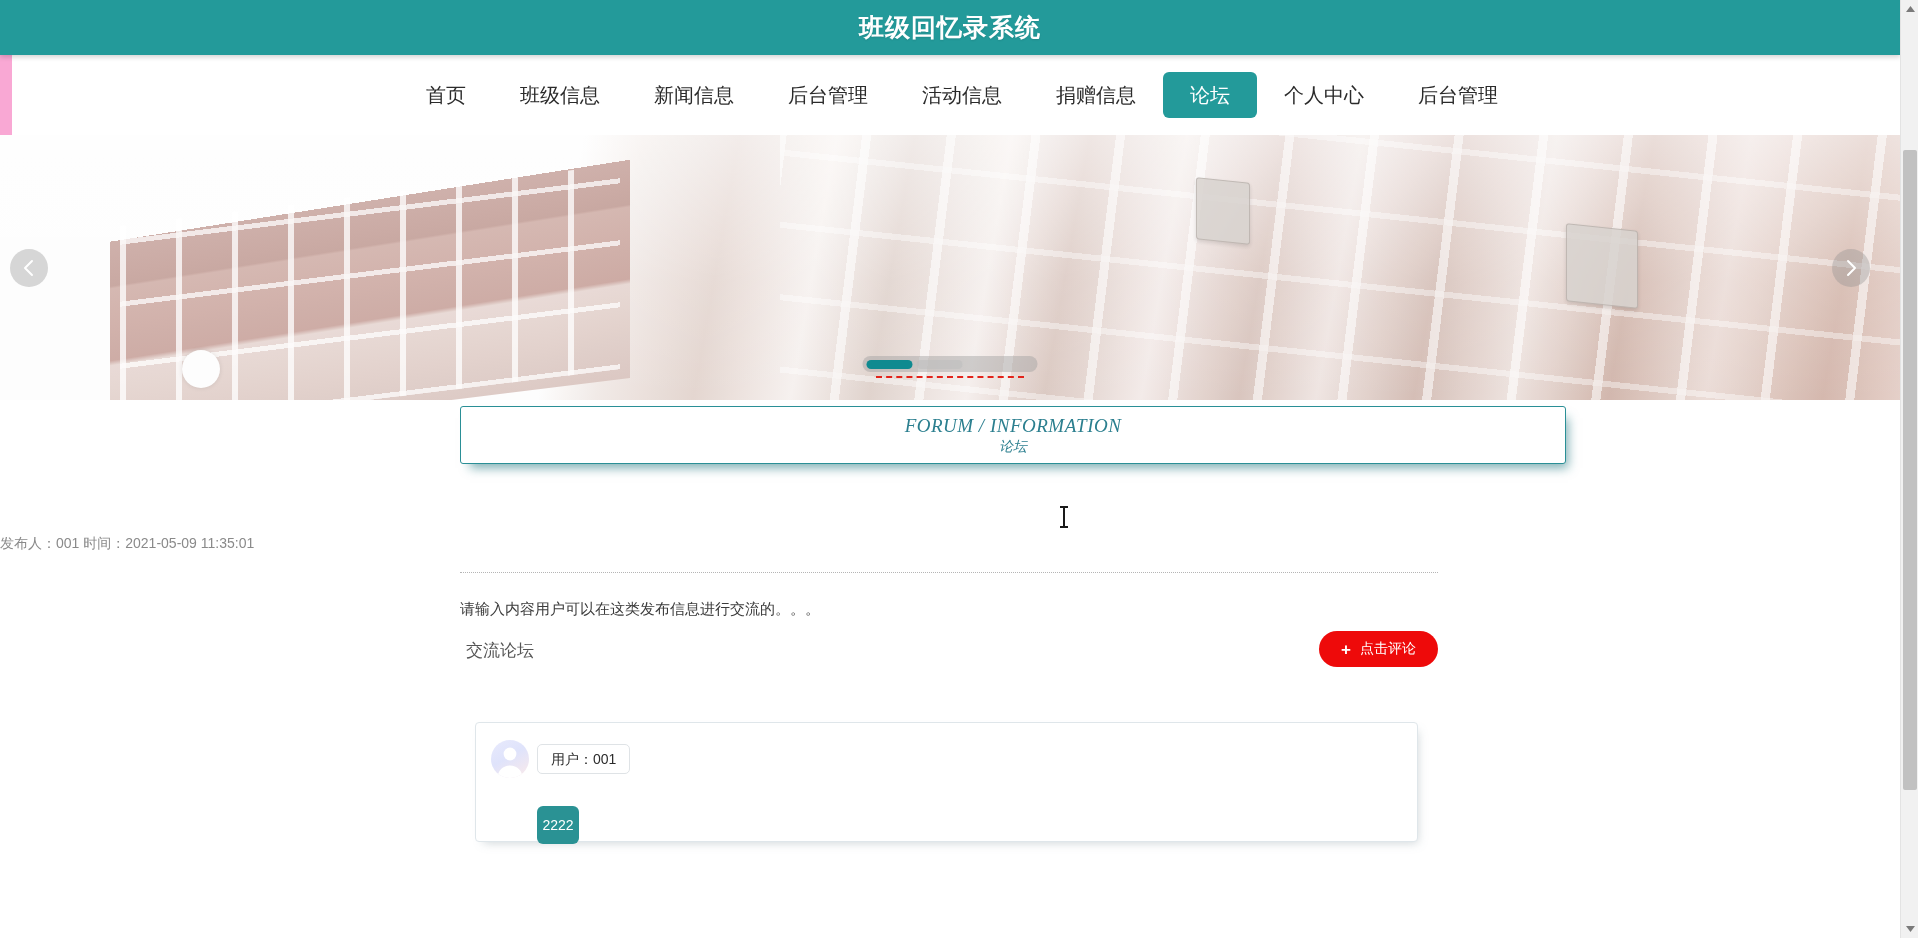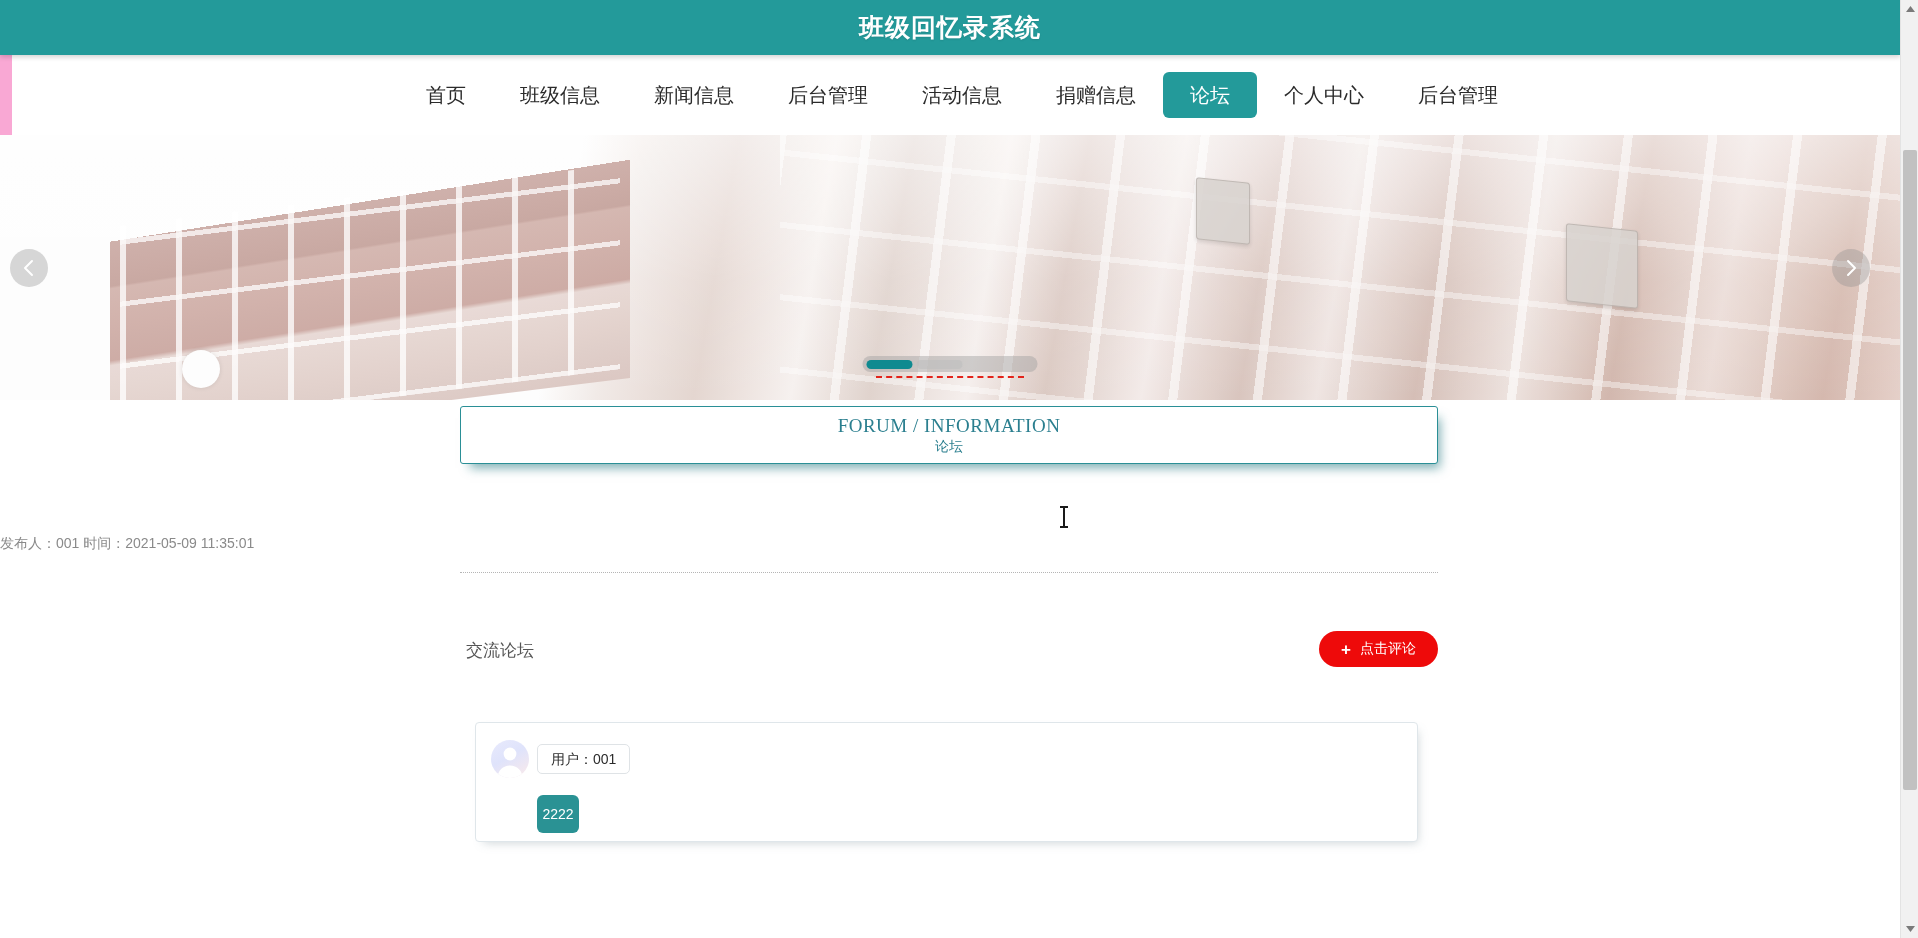--- a/index.html
+++ b/index.html
@@ -219,30 +219,31 @@
     width: 1900px;
     height: 538px;
     background: #ffffff;
     z-index: 6;
   }
 
   .page-banner {
     position: absolute;
     top: 6px;
     left: 460px;
-    width: 978px;
+    width: 1106px;
     height: 58px;
     background: #ffffff;
     border: 1px solid #2a8f96;
     border-radius: 3px;
     display: flex;
     flex-direction: column;
     align-items: center;
     justify-content: center;
     box-shadow: 6px 8px 10px -4px rgba(20,110,118,0.55);
+    font-style: italic;
   }
   .page-banner-en {
     color: #2b7f8f;
     font-family: "Liberation Serif", "DejaVu Serif", serif;
     font-size: 19px;
     letter-spacing: 0.5px;
     line-height: 1.15;
   }
   .page-banner-cn {
     color: #2b7f8f;
@@ -374,21 +375,21 @@
   .user-chip {
     background: #ffffff;
     border: 1px solid #dfe3e6;
     border-radius: 5px;
     padding: 7px 13px;
     font-size: 14px;
     color: #2b2b2b;
     line-height: 1;
   }
   .comment-bubble {
-    margin-top: 17px;
+    margin-top: 28px;
     margin-left: 46px;
     background: #2a9294;
     color: #ffffff;
     border-radius: 6px;
     width: 42px;
     height: 38px;
     display: flex;
     align-items: center;
     justify-content: center;
     font-size: 14px;
@@ -476,20 +477,21 @@
     <div class="page-banner">
       <div class="page-banner-en">FORUM / INFORMATION</div>
       <div class="page-banner-cn">论坛</div>
     </div>
 
     <div class="text-caret"></div>
     <div class="article-meta">发布人：001 时间：2021-05-09 11:35:01</div>
 
     <div class="divider"></div>
 
+    <div class="article-body">请输入内容用户可以在这类发布信息进行交流的。。。</div>
 
     <div class="comments-head">
       <div class="comments-title">交流论坛</div>
       <button class="comment-button">
         <span class="plus">+</span>
         <span>点击评论</span>
       </button>
     </div>
 
     <div class="comment-card">

